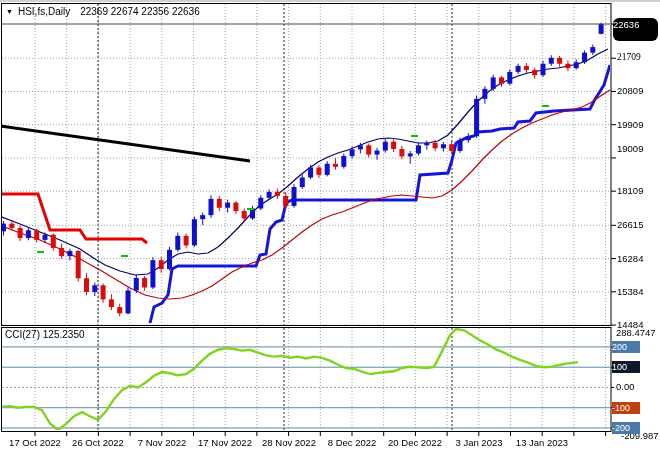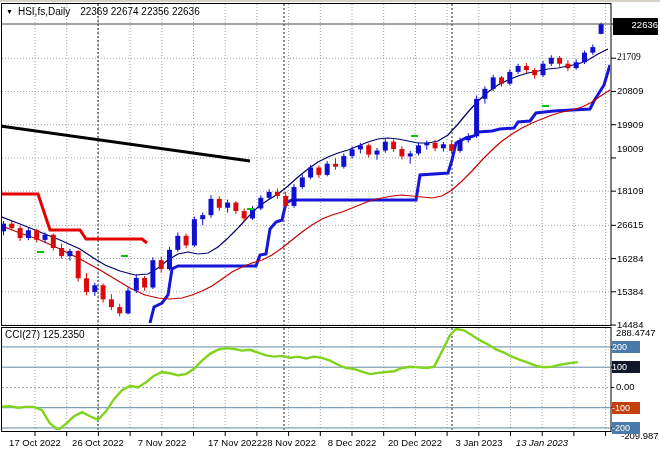--- a/index.html
+++ b/index.html
@@ -3,22 +3,22 @@
 <meta charset="utf-8">
 <style>
   html,body{margin:0;padding:0;background:#fff;}
   .win{position:relative;width:660px;height:450px;background:#fff;overflow:hidden;
        font-family:"Liberation Sans",sans-serif;border-top:2px solid #d4d0c8;box-sizing:border-box;}
   svg{position:absolute;left:0;top:0;}
   .hdr{position:absolute;left:6px;top:4px;font-size:10px;color:#000;white-space:nowrap;}
   .hdr .dd{font-size:7px;margin-right:5px;position:relative;top:-1px;}
   .hdr .ohlc{margin-left:10px;}
   .cci-lab{position:absolute;left:5px;top:327px;font-size:10px;color:#000;white-space:nowrap;}
-  .ptag{position:absolute;left:613px;top:16px;width:45px;height:17px;background:#000;color:#fff;
-        font-size:9.5px;line-height:13px;text-align:right;}
+  .ptag{position:absolute;left:613px;top:16px;width:45px;height:23px;background:#000;color:#fff;
+        font-size:9.5px;line-height:13px;text-align:left;border-radius:6px;}
   .plabel,.dlabel,.cplain{position:absolute;font-size:9.5px;color:#000;white-space:nowrap;}
   .dlabel{width:80px;text-align:center;}
   .cbox{position:absolute;left:612px;width:28px;height:12px;color:#fff;font-size:9px;
         line-height:12px;}
 </style>
 </head>
 <body>
 
 <div class="win">
   <svg id="cv" width="660" height="450">
@@ -308,26 +308,26 @@
       <div class="plabel" style="left: 617px; top: 183.171px;">18109</div>
       <div class="plabel" style="left: 617px; top: 217.329px;">26615</div>
       <div class="plabel" style="left: 617px; top: 250.564px;">16284</div>
       <div class="plabel" style="left: 617px; top: 283.799px;">15384</div>
       <div class="plabel" style="left: 617px; top: 317.034px;">14484</div>
     </div>
   <div id="dlabels">
       <div class="dlabel" style="left: -5px; top: 435px;">17 Oct 2022</div>
       <div class="dlabel" style="left: 58px; top: 435px;">26 Oct 2022</div>
       <div class="dlabel" style="left: 122px; top: 435px;">7 Nov 2022</div>
-      <div class="dlabel" style="left: 185px; top: 435px; padding-left: 10px;">17 Nov 2022</div>
+      <div class="dlabel" style="left: 185px; top: 435px;">17 Nov 2022</div>
       <div class="dlabel" style="left: 249px; top: 435px;">28 Nov 2022</div>
       <div class="dlabel" style="left: 312px; top: 435px;">8 Dec 2022</div>
       <div class="dlabel" style="left: 375px; top: 435px;">20 Dec 2022</div>
       <div class="dlabel" style="left: 439px; top: 435px;">3 Jan 2023</div>
-      <div class="dlabel" style="left: 502px; top: 435px; font-style: italic;">13 Jan 2023</div>
+      <div class="dlabel" style="left: 502px; top: 435px;">13 Jan 2023</div>
     </div>
   <div id="clabels">
       <div class="cbox" style="top: 338.927px; background: rgb(74, 122, 168);">200</div>
       <div class="cbox" style="top: 359.189px; background: #0f172a;">100</div>
       <div class="cbox" style="top: 399.714px; background: #c2410c;">-100</div>
       <div class="cbox" style="top: 419.976px; background: rgb(74, 122, 168);">-200</div>
     </div>
 </div>
 
 </body></html>

